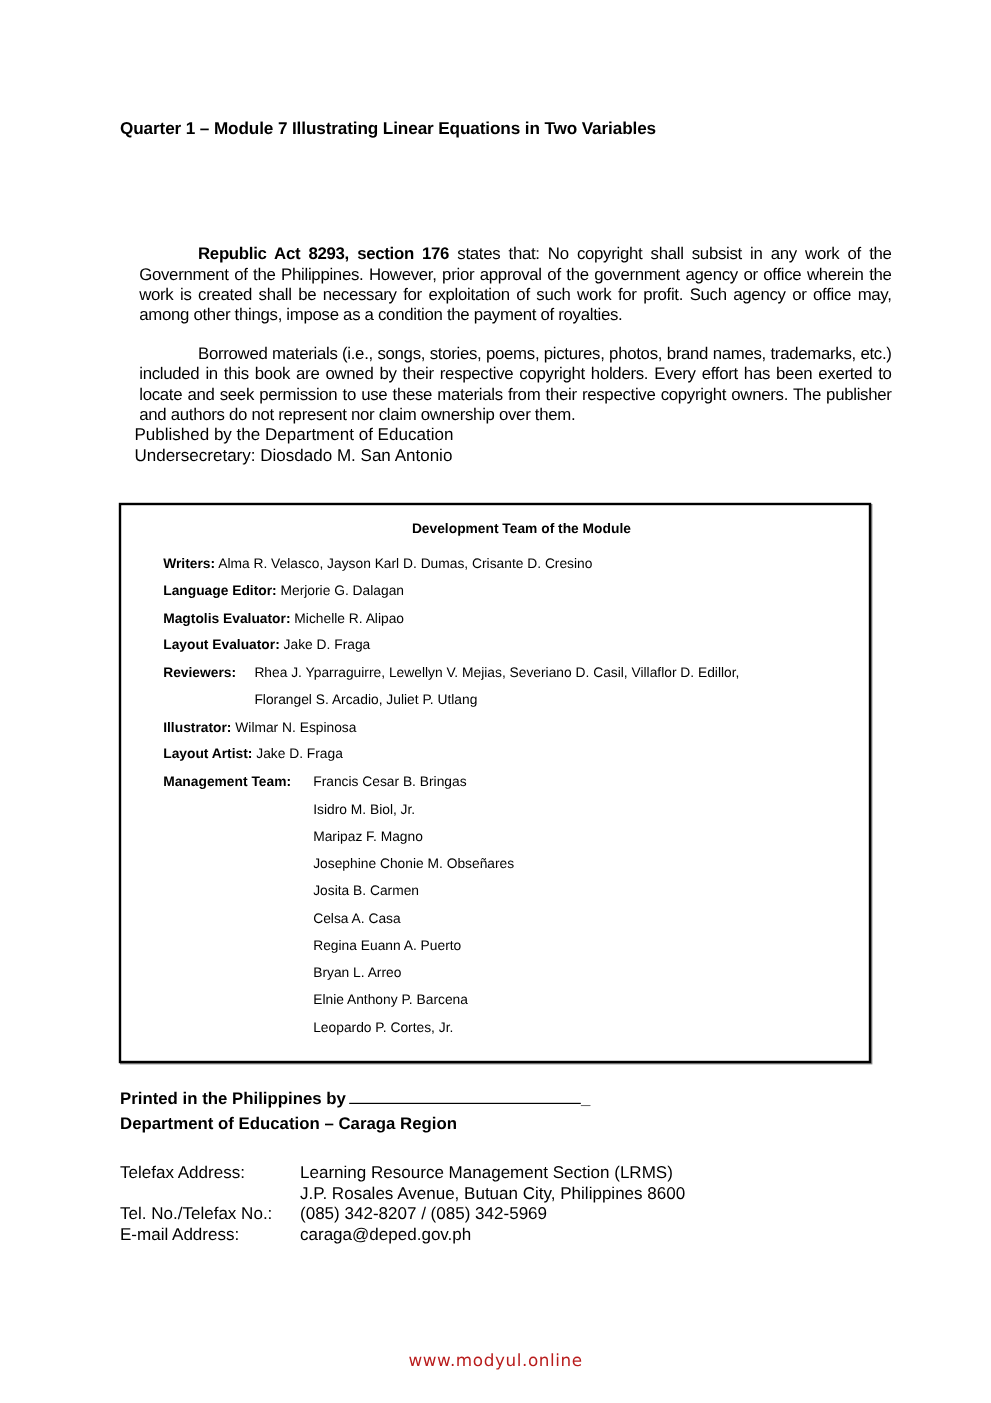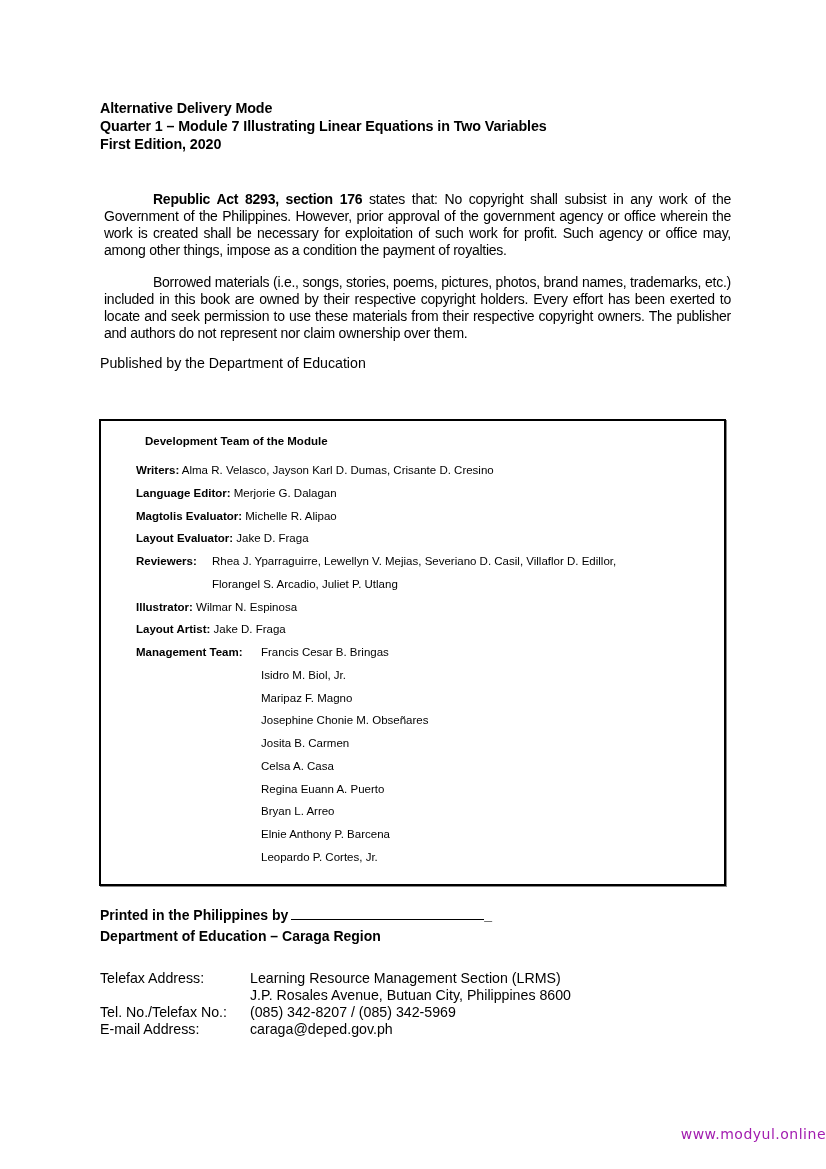--- a/index.html
+++ b/index.html
@@ -24,49 +24,49 @@
     .page-header div { white-space: nowrap; }
     .para {
       position: absolute;
       left: 100px;
       width: 627px;
       font-family: "Liberation Sans", sans-serif;
       font-size: 14px;
       line-height: 17px;
       text-align: justify;
       letter-spacing: -0.25px;
-      margin: 4px;
+      margin: 16px;
     }
     .para .indent { display: inline-block; width: 49px; }
     .para b { font-weight: bold; }
     #para-copyright { top: 187px; }
     #para-borrowed { top: 270px; }
     .publisher {
       position: absolute;
-      left: 100px;
+      left: 112px;
       top: 355px;
       font-family: "Liberation Sans", sans-serif;
       font-size: 14.2px;
       line-height: 17px;
     }
     .team-box {
       position: absolute;
       left: 99px;
       top: 419px;
       width: 623px;
       height: 463px;
       border: 2px solid #000;
       box-shadow: 1px 1px 0 #888;
     }
     .team-title {
       position: absolute;
       left: 0;
       right: 0;
       top: 14px;
-      text-align: left;
+      text-align: center;
       font-weight: bold;
       font-size: 11.5px;
       padding-left: 44px;
     }
     .team-line {
       position: absolute;
       left: 10px;
       font-size: 11.5px;
       white-space: nowrap;
     }
@@ -108,42 +108,41 @@
       line-height: 17px;
     }
     .contact .row { position: relative; height: 17px; white-space: nowrap; }
     .contact .lbl { position: absolute; left: 0; }
     .contact .val { position: absolute; left: 150px; }
     .watermark {
       position: absolute;
       left: 0;
       right: 0;
       top: 1126px;
-      text-align: right;
+      text-align: center;
       font-family: "DejaVu Sans", sans-serif;
       font-size: 14px;
-      color: #a21caf;
+      color: #b91c1c;
       letter-spacing: 0.5px;
     }
   </style>
 </head>
 <body>
 
 <div class="page-header">
-  <div>Alternative Delivery Mode</div>
   <div>Quarter 1 – Module 7 Illustrating Linear Equations in Two Variables</div>
-  <div>First Edition, 2020</div>
 </div>
 
 <p class="para" id="para-copyright"><span class="indent"></span><b>Republic Act 8293, section 176</b><span> states that: No copyright shall subsist in any work of the Government of the Philippines. However, prior approval of the government agency or office wherein the work is created shall be necessary for exploitation of such work for profit. Such agency or office may, among other things, impose as a condition the payment of royalties.</span></p>
 
 <p class="para" id="para-borrowed"><span class="indent"></span><span>Borrowed materials (i.e., songs, stories, poems, pictures, photos, brand names, trademarks, etc.) included in this book are owned by their respective copyright holders. Every effort has been exerted to locate and seek permission to use these materials from their respective copyright owners. The publisher and authors do not represent nor claim ownership over them.</span></p>
 
 <div class="publisher">
   <div>Published by the Department of Education</div>
+  <div>Undersecretary: Diosdado M. San Antonio</div>
 </div>
 
 <div class="team-box">
   <div class="team-title">Development Team of the Module</div>
 
   <div class="team-line" style="top:43px"><b>Writers:</b><span> Alma R. Velasco, Jayson Karl D. Dumas, Crisante D. Cresino</span></div>
   <div class="team-line" style="top:66px"><b>Language Editor:</b><span> Merjorie G. Dalagan</span></div>
   <div class="team-line" style="top:89px"><b>Magtolis Evaluator:</b><span> Michelle R. Alipao</span></div>
   <div class="team-line" style="top:111px"><b>Layout Evaluator:</b><span> Jake D. Fraga</span></div>
 

